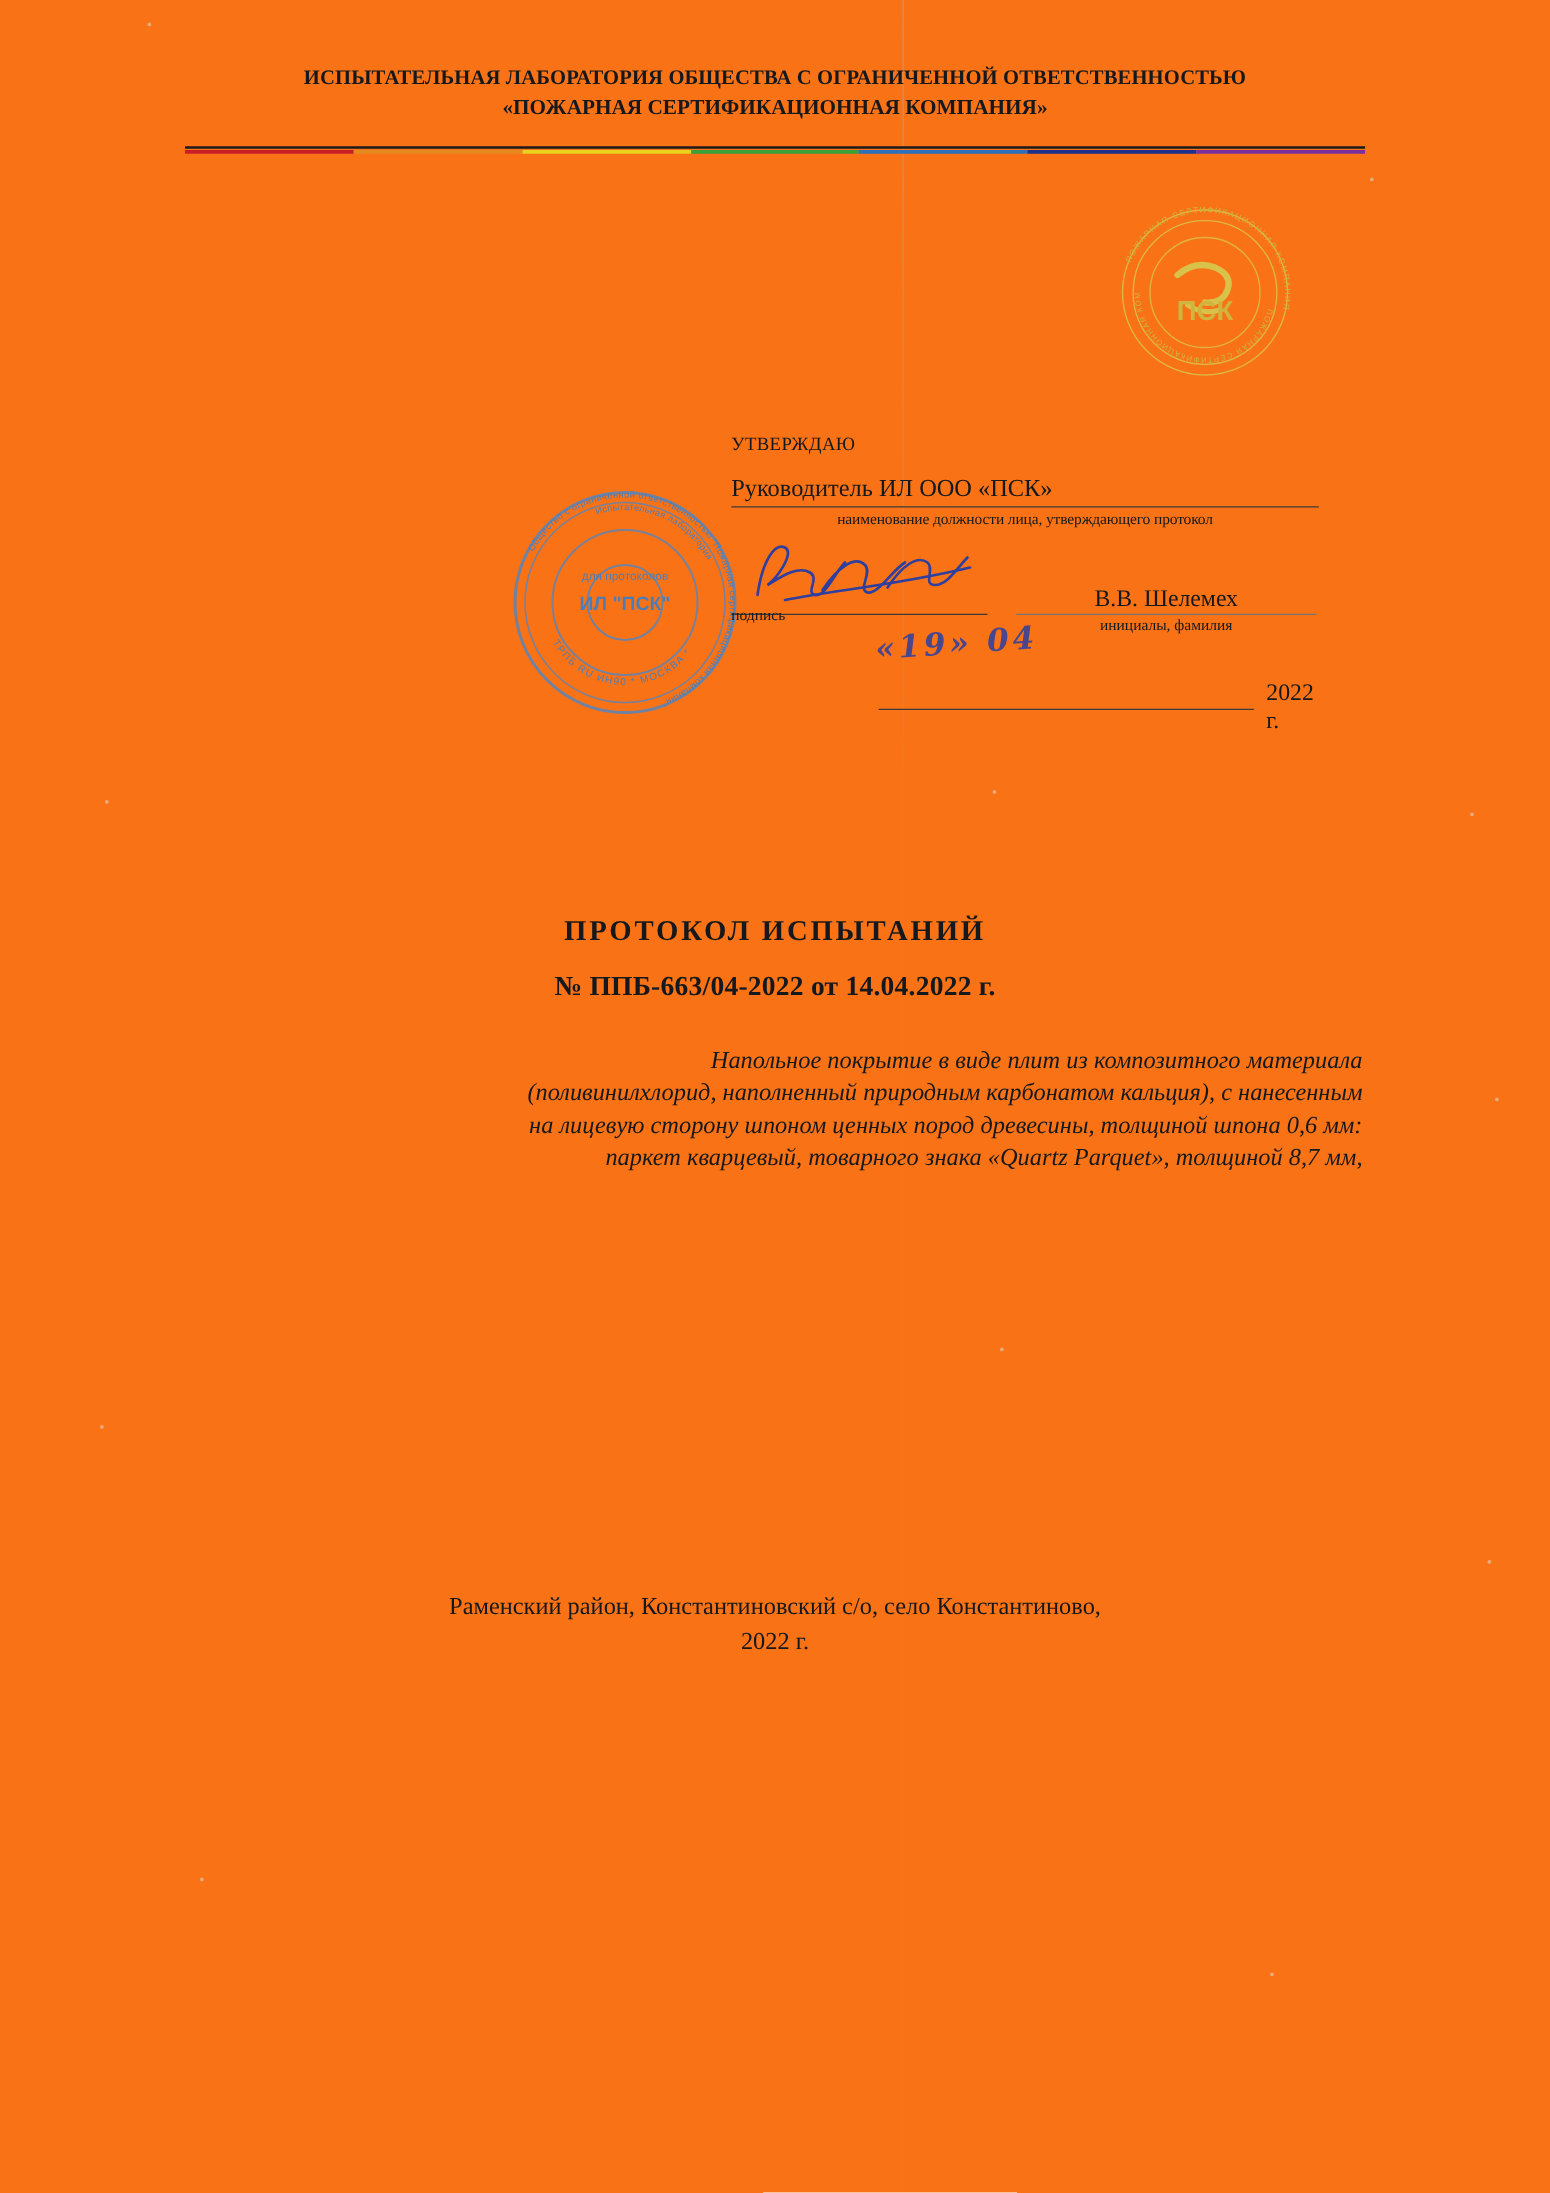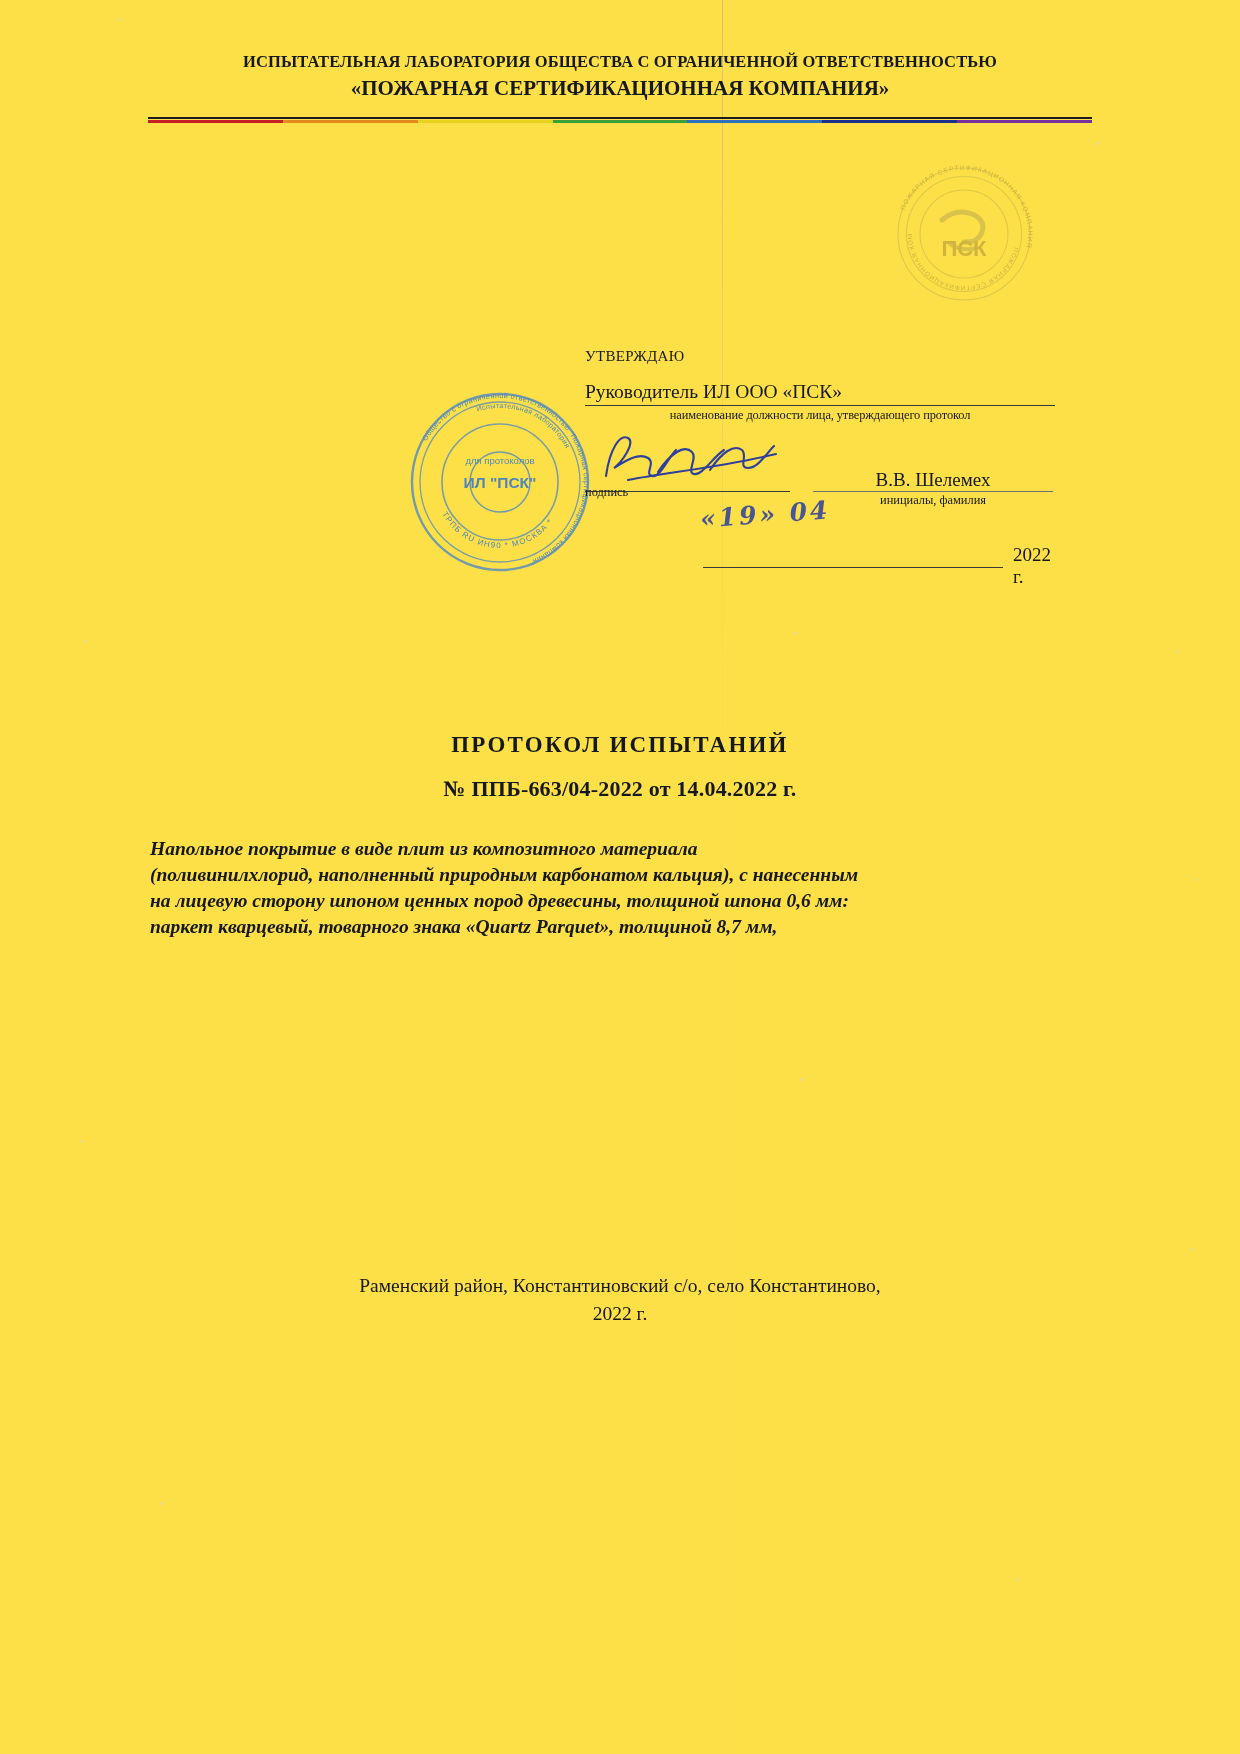--- a/index.html
+++ b/index.html
@@ -12,21 +12,21 @@
     height: 1754px;
     position: relative;
     font-family: "Liberation Serif", serif;
     color: #15181c;
     overflow: hidden;
   }
 
   .page {
     position: absolute;
     inset: 0;
-    background: #fde047;
+    background: #f97316;
   }
 
   
   .speck {
     position: absolute;
     background: #d8d8d2;
     border-radius: 50%;
     opacity: .55;
   }
 
@@ -48,21 +48,21 @@
     right: 0;
     text-align: center;
   }
   .header-line1 {
     font-size: 16.5px;
     font-weight: bold;
     letter-spacing: .1px;
     line-height: 1.25;
   }
   .header-line2 {
-    font-size: 21px;
+    font-size: 17px;
     font-weight: bold;
     margin-top: 3px;
   }
   .header-line3 {
     font-size: 12.6px;
     margin-top: 6px;
     letter-spacing: -.05px;
   }
 
   .rule-wrap {
@@ -235,24 +235,24 @@
     font-size: 22px;
     font-weight: bold;
     letter-spacing: .2px;
   }
 
   .product {
     position: absolute;
     top: 836px;
     left: 150px;
     width: 940px;
-    text-align: left;
+    text-align: right;
     font-size: 19.5px;
     font-style: italic;
-    font-weight: bold;
+    font-weight: normal;
     line-height: 1.33;
   }
 
   
   .footer {
     position: absolute;
     top: 1272px;
     left: 0;
     right: 0;
     text-align: center;

